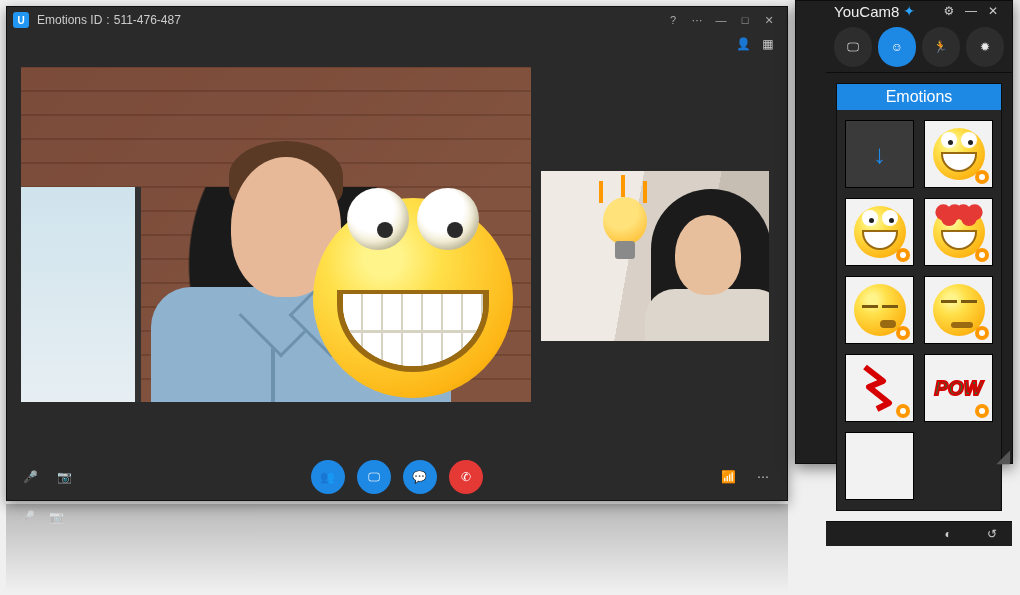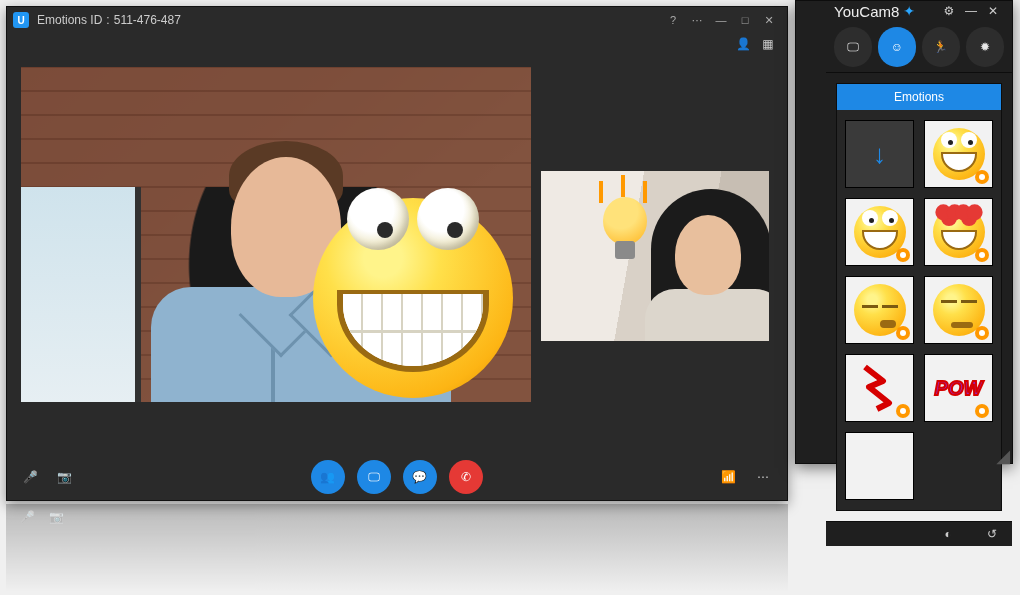--- a/index.html
+++ b/index.html
@@ -210,21 +210,21 @@
   }
   .mode-btn.active{background:#1e88e5;color:#fff;}
 
   .yc-inner {
     margin:10px; flex:1; background:#262626; border:1px solid #0d0d0d;
     display:flex; flex-direction:column;
   }
   .yc-tabs { display:flex; height:26px;}
   .yc-tab {
     flex:1; display:flex;align-items:center;justify-content:center;
-    font-size:12px; cursor:pointer;
+    font-size:16px; cursor:pointer;
   }
   .yc-tab.active{background:#1e88e5;color:#fff;}
   .yc-tab.inactive{background:#3a3a3a;color:#ccc;}
 
   .yc-grid {
     flex:1; padding:10px 8px; display:grid;
     grid-template-columns: 1fr 1fr; gap:10px;
     align-content:start;
   }
   .yc-item {
@@ -247,21 +247,21 @@
   .mini-emoji.love .me-eye::before{content:"";position:absolute;width:16px;height:16px;background:#e53935;border-radius:50%;left:-8px;top:0;}
   .mini-emoji.love .me-eye::after{background:#e53935;width:16px;height:16px;left:0;top:-8px;border-radius:50%;}
   .mini-emoji.sleepy .me-eye{background:transparent;border-bottom:3px solid #7a5a12;border-radius:0;height:6px;top:18px;}
   .mini-emoji.sleepy .me-eye::after{display:none;}
   .mini-emoji.sleepy .me-mouth{height:8px;width:16px;left:auto;right:10px;border-radius:10px;border:none;background:#9a6a12;}
   .mini-emoji.smirk .me-eye{background:transparent;border-top:3px solid #7a5a12;border-radius:0;height:6px;top:16px;}
   .mini-emoji.smirk .me-eye::after{display:none;}
   .mini-emoji.smirk .me-mouth{height:6px;border:none;background:#9a6a12;border-radius:4px;width:22px;left:18px;}
 
   .wow-text{font-weight:900;font-size:22px;color:#18a818;-webkit-text-stroke:2px #0a3; font-style:italic;}
-  .pow-text{font-weight:900;font-size:20px;color:#a21caf;-webkit-text-stroke:2px #d60000;font-style:italic;}
+  .pow-text{font-weight:900;font-size:20px;color:#15803d;-webkit-text-stroke:2px #d60000;font-style:italic;}
   .red-zig { width:50px;height:50px; }
   .red-zig svg{width:100%;height:100%;}
 
   .yc-footer{
     height:30px;background:#1f1f1f;display:flex;align-items:center;justify-content:flex-end;padding:0 8px;gap:20px;
     border-top:1px solid #0d0d0d;
   }
   .yc-footer .fbtn{color:#ccc;cursor:pointer;width:24px;height:24px;display:flex;align-items:center;justify-content:center;}
   .yc-resize{position:absolute;right:2px;bottom:2px;color:#555;font-size:18px;line-height:10px;pointer-events:none;}
 

